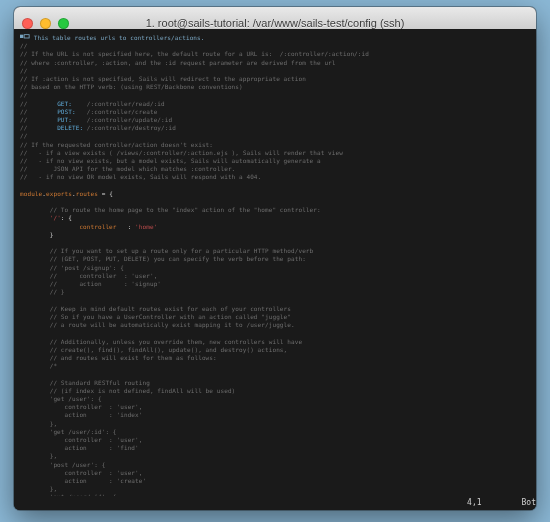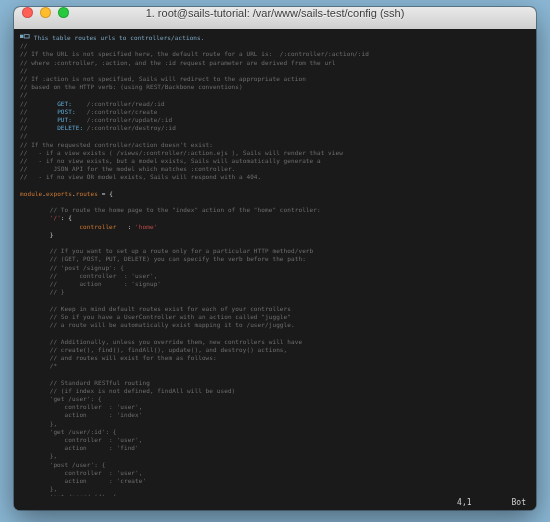--- a/index.html
+++ b/index.html
@@ -4,21 +4,21 @@
 <style>
   html,body{margin:0;padding:0;background:#8bb8d6;}
   .stage{width:550px;height:522px;position:relative;}
   .window{
     position:absolute;left:14px;top:7px;width:522px;height:503px;
     background:#1a1a1a;border-radius:6px;
     box-shadow:0 10px 30px rgba(0,0,0,.45),0 0 0 1px rgba(0,0,0,.3);
     overflow:hidden;font-family:Menlo,Monaco,Consolas,monospace;
   }
   .titlebar{
-    height:22px;display:flex;align-items:flex-start;
+    height:22px;display:flex;align-items:flex-end;
     background:linear-gradient(#e9e9e9,#cfcfcf);
     border-bottom:1px solid #9f9f9f;position:relative;
   }
   .lights{display:flex;gap:7px;margin-left:8px;}
   .light{width:11px;height:11px;border-radius:50%;box-shadow:inset 0 0 0 1px rgba(0,0,0,.18);}
   .red{background:#ff5f56;} .yellow{background:#ffbd2e;} .green{background:#27c93f;}
   .title{
     position:absolute;left:0;right:0;text-align:center;color:#3b3b3b;
     font-family:"Lucida Grande","Helvetica Neue",sans-serif;font-size:11px;
     font-weight:500;pointer-events:none;
@@ -32,21 +32,21 @@
   }
   .c  {color:#6d6d6d;}       
   .cb {color:#7aa6c2;}       
   .kw {color:#5fa9d6;}       
   .id {color:#cc7832;}       
   .str{color:#bc4c4c;}       
   .pn {color:#d0d0d0;}      
   .statusbar{
     position:absolute;bottom:0;left:0;right:0;height:14px;
     background:#1a1a1a;color:#d0d0d0;font-size:8px;line-height:14px;
-    display:flex;justify-content:flex-end;padding-right:10px;gap:40px;
+    display:flex;justify-content:flex-end;gap:40px;
   }
   .statusbar span{white-space:pre;}
   .leadglyph{display:inline-block;width:10px;height:6px;vertical-align:1px;}
   .leadglyph svg{display:block;}
 </style>
 </head>
 <body>
 <div class="stage">
 <div class="window">
   <div class="titlebar">

